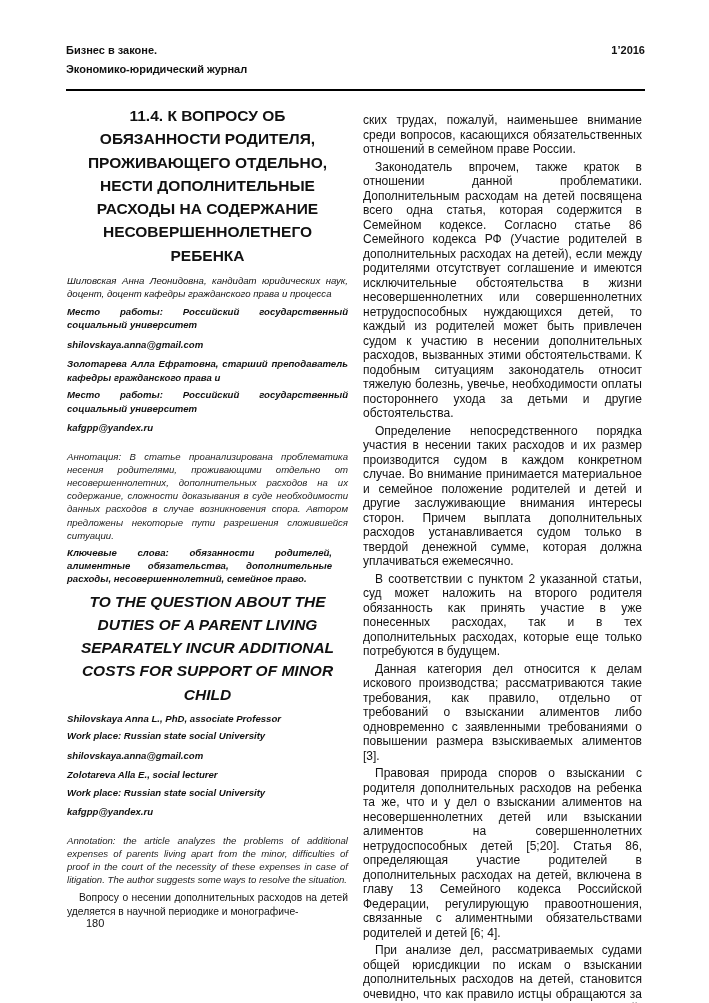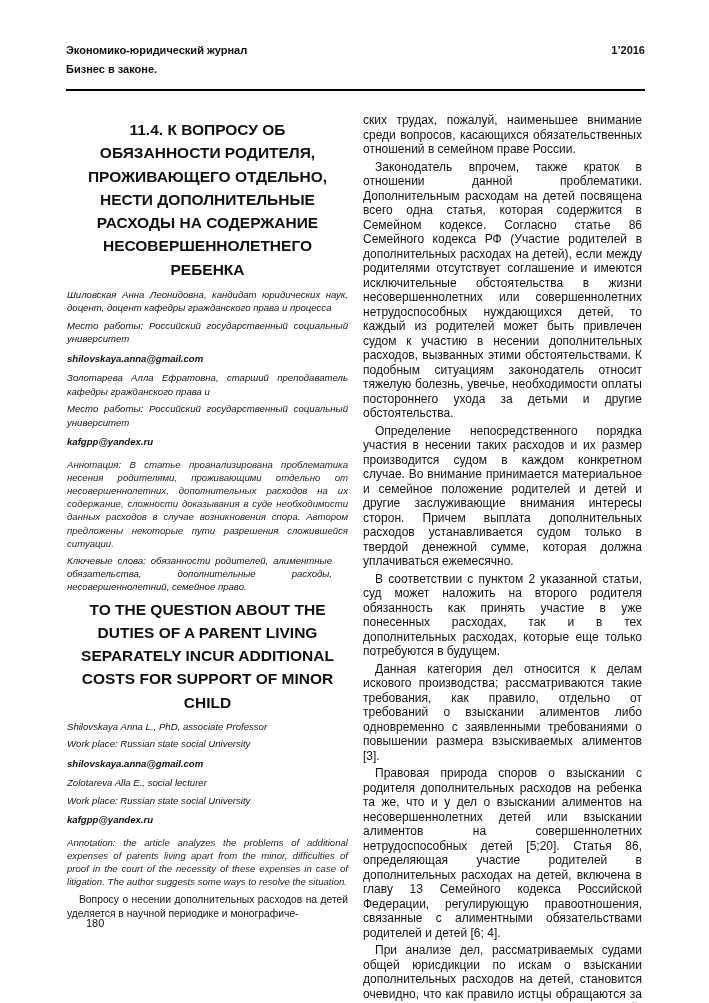--- a/index.html
+++ b/index.html
@@ -1,39 +1,39 @@
 <!DOCTYPE html>
 <html><head>
 <meta charset="utf-8">
 <style>
   html, body { margin: 0; padding: 0; background: #ffffff; }
   body { width: 709px; height: 1003px; position: relative; overflow: hidden;
          font-family: "Liberation Sans", sans-serif; color: #111; }
   .hdr { position: absolute; left: 66px; top: 41px; width: 579px; font-weight: bold; font-size: 11px; line-height: 19px; }
   .hdr .issue { position: absolute; right: 0; top: 0; text-align: center; }
   .rule { position: absolute; left: 66px; top: 89px; width: 579px; height: 2px; background: #000; }
-  .col { position: absolute; top: 118px; font-size: 10.3px; line-height: 14.6px; }
+  .col { position: absolute; top: 104px; font-size: 10.3px; line-height: 14.6px; }
   .col-left { left: 67px; width: 281px; }
   .col-right { left: 363px; top: 113px; width: 279px; font-size: 12px; line-height: 14.5px; }
   .title { text-align: center; font-weight: bold; font-size: 15.5px; line-height: 23.3px; margin: 0 0 7px 0; }
-  .title-en { text-align: center; font-weight: bold; font-size: 15.5px; line-height: 23.3px; margin: 3px 0 6px 0; }
+  .title-en { text-align: center; font-weight: bold; font-size: 15.5px; line-height: 23.3px; margin: 3px 0 6px 0; font-style: italic; }
   .it { font-style: italic; text-align: justify; margin: 0 0 4px 0; font-size: 9.6px; line-height: 13.4px; }
-  .itb { font-style: italic; font-weight: normal; }
+  .itb { font-style: italic; font-weight: bold; }
   .email { text-align: left; font-style: italic; font-weight: bold; font-size: 9.6px; margin: 6px 0 5px 0; }
-  .ann { font-style: italic; text-align: justify; font-size: 9.6px; line-height: 13.2px; margin: 8px 0 4px 0; color: #222; }
-  .kw { font-style: italic; font-weight: normal; text-align: justify; font-size: 9.6px; line-height: 13.2px; margin: 0 16px 4px 0; }
+  .ann { font-style: italic; text-align: justify; font-size: 9.6px; line-height: 13.2px; margin: 14px 0 4px 0; color: #222; }
+  .kw { font-style: italic; font-weight: bold; text-align: justify; font-size: 9.6px; line-height: 13.2px; margin: 0 16px 4px 0; }
   .p { text-align: justify; text-indent: 12px; margin: 0 0 3px 0; }
   .pageno { position: absolute; left: 66px; top: 917px; font-size: 11px; margin-left: 20px; }
 </style>
 </head>
 <body>
 
 <div class="hdr">
+  <div>Бизнес в законе.</div>
   <div>Экономико-юридический журнал</div>
-  <div>Бизнес в законе.</div>
   <div class="issue">1’2016</div>
 </div>
 <div class="rule"></div>
 
 <div class="col col-left">
   <div class="title">11.4. К ВОПРОСУ ОБ ОБЯЗАННОСТИ РОДИТЕЛЯ, ПРОЖИВАЮЩЕГО ОТДЕЛЬНО, НЕСТИ ДОПОЛНИТЕЛЬНЫЕ РАСХОДЫ НА СОДЕРЖАНИЕ НЕСОВЕРШЕННОЛЕТНЕГО РЕБЕНКА</div>
 
   <div class="it">Шиловская Анна Леонидовна, кандидат юридических наук, доцент, доцент кафедры гражданского права и процесса</div>
   <div class="it itb">Место работы: Российский государственный социальный университет</div>
   <div class="email">shilovskaya.anna@gmail.com</div>

